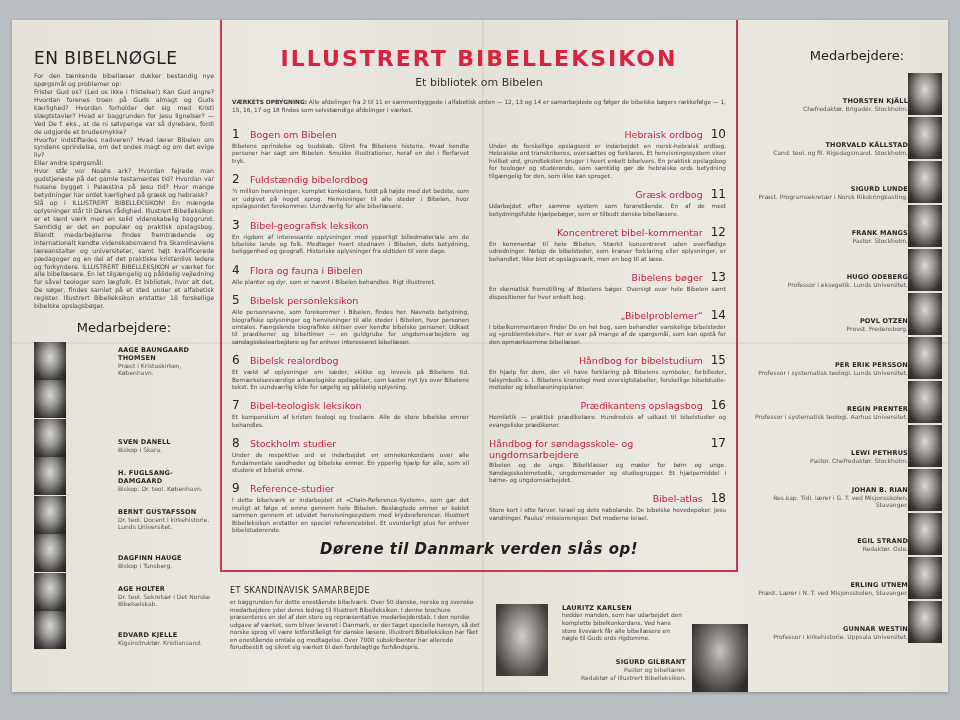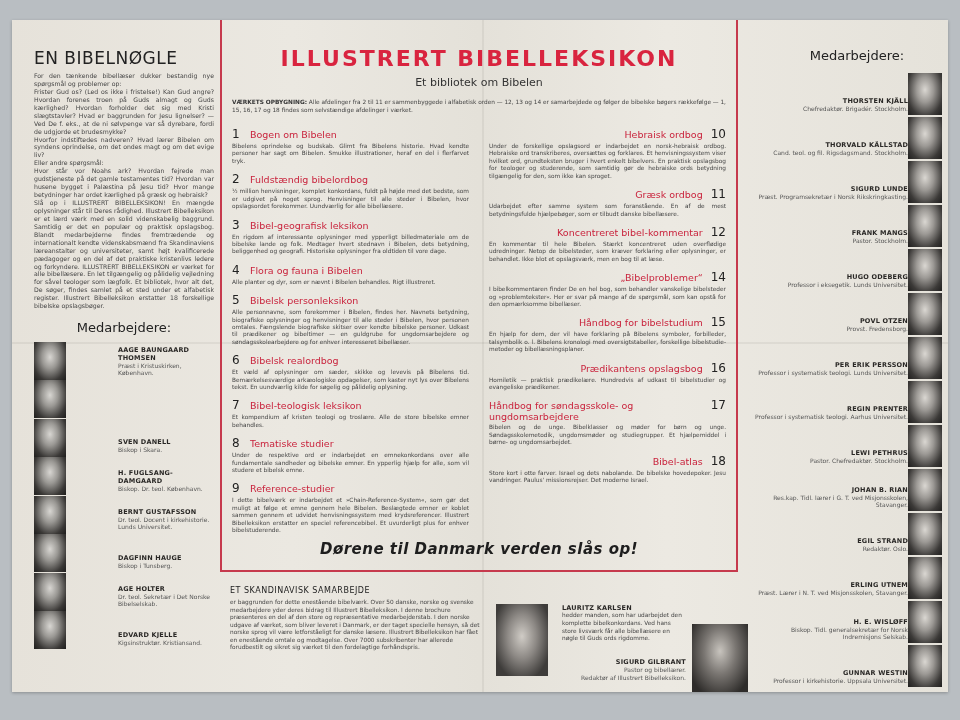--- a/index.html
+++ b/index.html
@@ -183,21 +183,21 @@
         <div class="entry">
             <div class="hd">
               <span class="num">7</span>
               <span class="ttl">Bibel-teologisk leksikon</span>
             </div>
             <div class="bd">Et kompendium af kristen teologi og troslære. Alle de store bibelske emner behandles.</div>
           </div>
         <div class="entry">
             <div class="hd">
               <span class="num">8</span>
-              <span class="ttl">Tematiske studier</span>
+              <span class="ttl">Stockholm studier</span>
             </div>
             <div class="bd">Under de respektive ord er indarbejdet en emnekonkordans over alle fundamentale sandheder og bibelske emner. En ypperlig hjælp for alle, som vil studere et bibelsk emne.</div>
           </div>
         <div class="entry">
             <div class="hd">
               <span class="num">9</span>
               <span class="ttl">Reference-studier</span>
             </div>
             <div class="bd">I dette bibelværk er indarbejdet et »Chain-Reference-System«, som gør det muligt at følge et emne gennem hele Bibelen. Beslægtede emner er koblet sammen gennem et udvidet henvisningssystem med krydsreferencer. Illustrert Bibelleksikon erstatter en speciel referencebibel. Et uvurderligt plus for enhver bibelstuderende.</div>
           </div>
@@ -216,20 +216,27 @@
               <span class="num">11</span>
             </div>
             <div class="bd">Udarbejdet efter samme system som foranstående. En af de mest betydningsfulde hjælpebøger, som er tilbudt danske bibellæsere.</div>
           </div>
         <div class="entry">
             <div class="hd">
               <span class="ttl">Koncentreret bibel-kommentar</span>
               <span class="num">12</span>
             </div>
             <div class="bd">En kommentar til hele Bibelen. Stærkt koncentreret uden overflødige udredninger. Netop de bibelsteder, som kræver forklaring eller oplysninger, er behandlet. Ikke blot et opslagsværk, men en bog til at læse.</div>
+          </div>
+        <div class="entry">
+            <div class="hd">
+              <span class="ttl">Bibelens bøger</span>
+              <span class="num">13</span>
+            </div>
+            <div class="bd">En skematisk fremstilling af Bibelens bøger. Oversigt over hele Bibelen samt dispositioner for hver enkelt bog.</div>
           </div>
         <div class="entry">
             <div class="hd">
               <span class="ttl">„Bibelproblemer“</span>
               <span class="num">14</span>
             </div>
             <div class="bd">I bibelkommentaren finder De en hel bog, som behandler vanskelige bibelsteder og »problemtekster«. Her er svar på mange af de spørgsmål, som kan opstå for den opmærksomme bibellæser.</div>
           </div>
         <div class="entry">
             <div class="hd">
@@ -360,26 +367,19 @@
       </div>
     <div class="rperson">
         <div class="txt">
           <span class="pname">ERLING UTNEM</span>
           <span class="prole">Præst. Lærer i N. T. ved Misjonsskolen, Stavanger.</span>
         </div>
         <div class="photo"></div>
       </div>
     <div class="rperson">
         <div class="txt">
-          <span class="pname">H. E. WISLØFF</span>
-          <span class="prole">Biskop. Tidl. generalsekretær for Norsk Indremisjons Selskab.</span>
-        </div>
-        <div class="photo"></div>
-      </div>
-    <div class="rperson">
-        <div class="txt">
           <span class="pname">GUNNAR WESTIN</span>
           <span class="prole">Professor i kirkehistorie. Uppsala Universitet.</span>
         </div>
         <div class="photo"></div>
       </div>
   </div>
 </div>
 
 </body></html>

